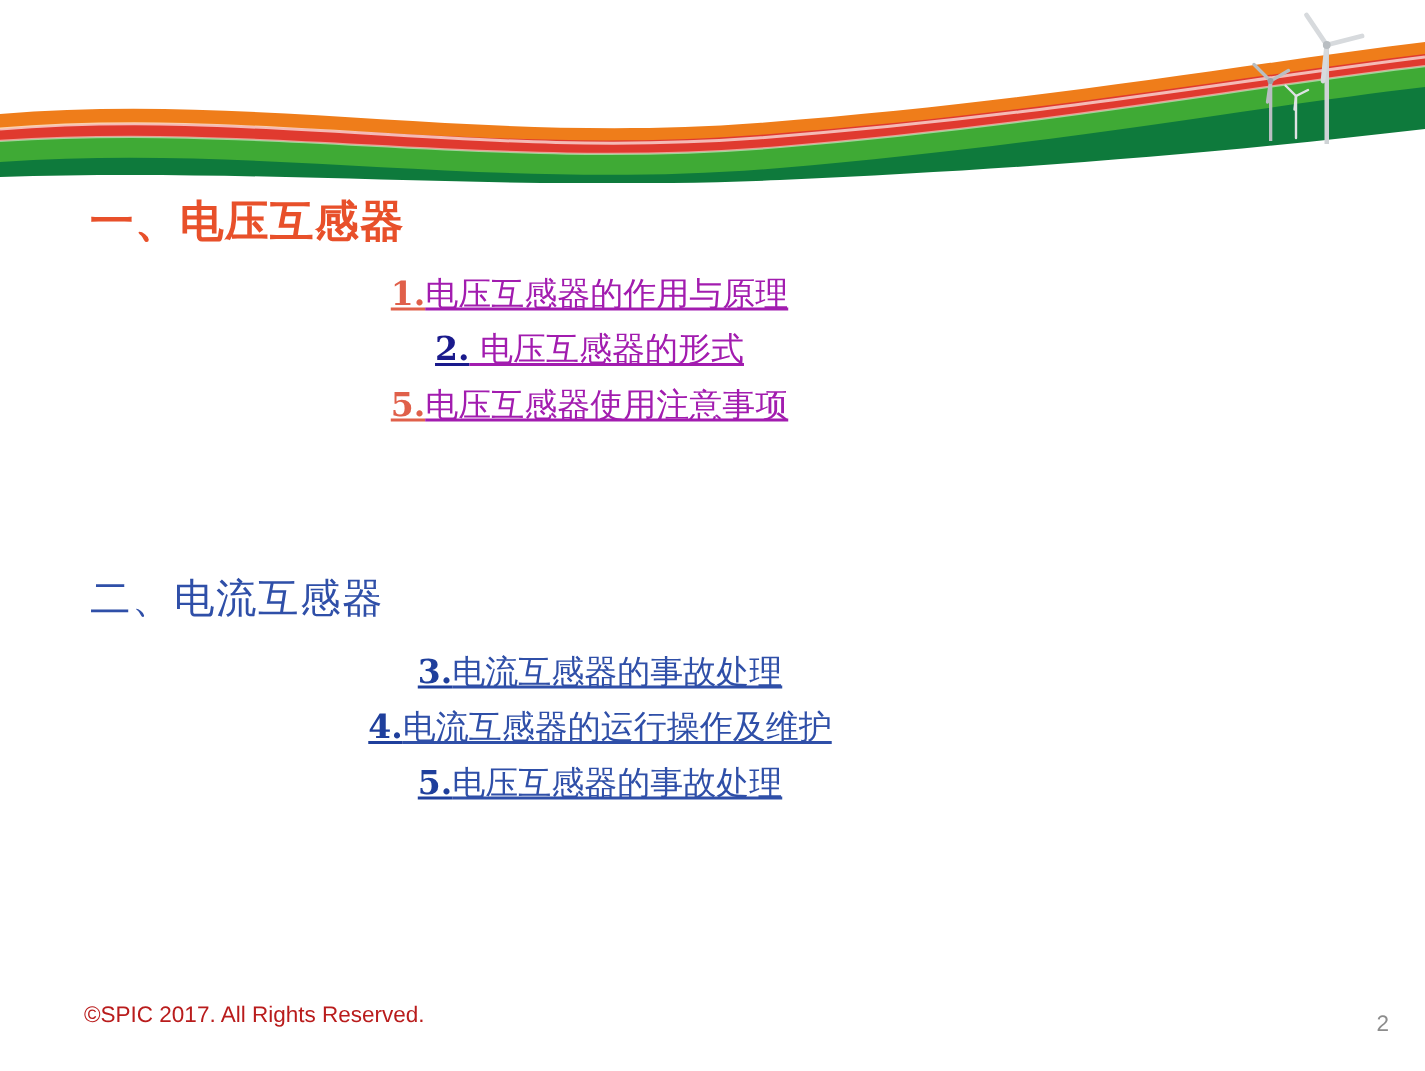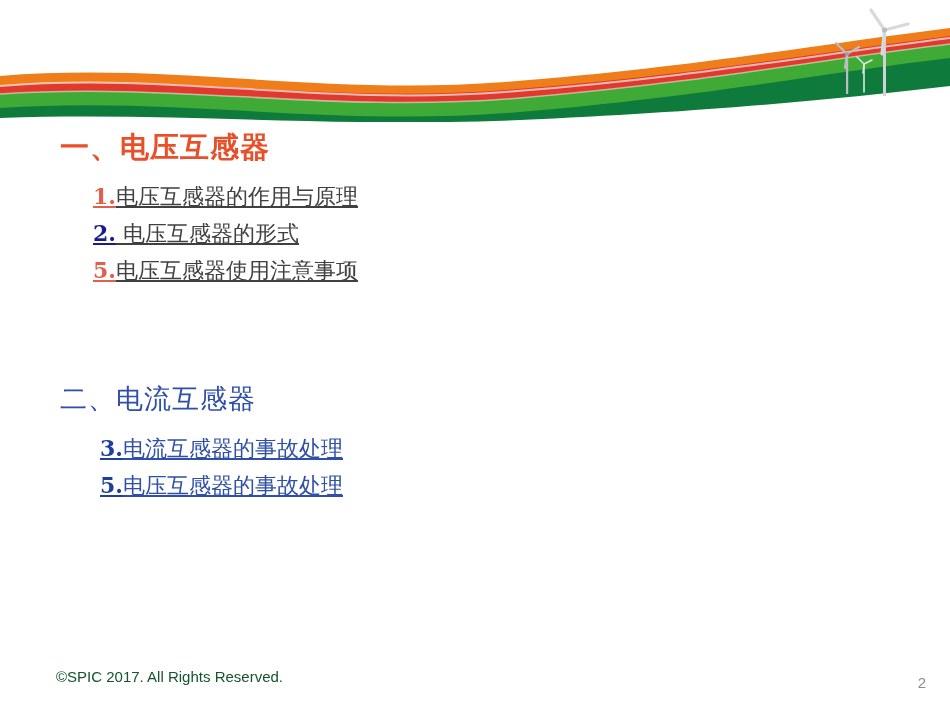--- a/index.html
+++ b/index.html
@@ -41,20 +41,21 @@
     width: 110px;
     height: 100px;
   }
   
   .content {
     position: absolute;
     left: 0;
     top: 122px;
     width: 950px;
     height: 520px;
+    text-align: center;
   }
   .heading1 {
     position: absolute;
     left: 60px;
     top: 6px;
     font-family: "DejaVu Serif", serif;
     font-size: 29px;
     font-weight: bold;
     color: #e8502a;
     letter-spacing: 1px;
@@ -90,33 +91,33 @@
     white-space: nowrap;
   }
   .li .num {
     font-weight: bold;
     text-decoration: underline;
   }
   .li .txt {
     text-decoration: underline;
   }
   .li.red .num { color: #1a1a8c; }
-  .li.red .txt { color: #404040; }
+  .li.red .txt { color: #a21caf; }
   .li.red.allred .num { color: #e0604a; }
   .li.blue .num { color: #1f3f9c; }
   .li.blue .txt { color: #2f4fa8; }
 
   
   .footer-copy {
     position: absolute;
     left: 56px;
     top: 668px;
     font-family: "Liberation Sans", sans-serif;
     font-size: 15px;
-    color: #14532d;
+    color: #b91c1c;
     white-space: nowrap;
     text-align: center;
   }
   .footer-page {
     position: absolute;
     right: 24px;
     top: 674px;
     font-family: "Liberation Sans", sans-serif;
     font-size: 15px;
     color: #8c8c8c;
@@ -190,20 +191,23 @@
       </div>
     </div>
 
     <div class="heading2">二、电流互感器</div>
 
     <div class="list-b">
       <div class="li blue">
         <span class="num">3.</span><span class="txt">电流互感器的事故处理</span>
       </div>
       <div class="li blue">
+        <span class="num">4.</span><span class="txt">电流互感器的运行操作及维护</span>
+      </div>
+      <div class="li blue">
         <span class="num">5.</span><span class="txt">电压互感器的事故处理</span>
       </div>
     </div>
 
   </div>
 
   <div class="footer-copy">©SPIC 2017. All Rights Reserved.</div>
   <div class="footer-page">2</div>
 
 </div>

